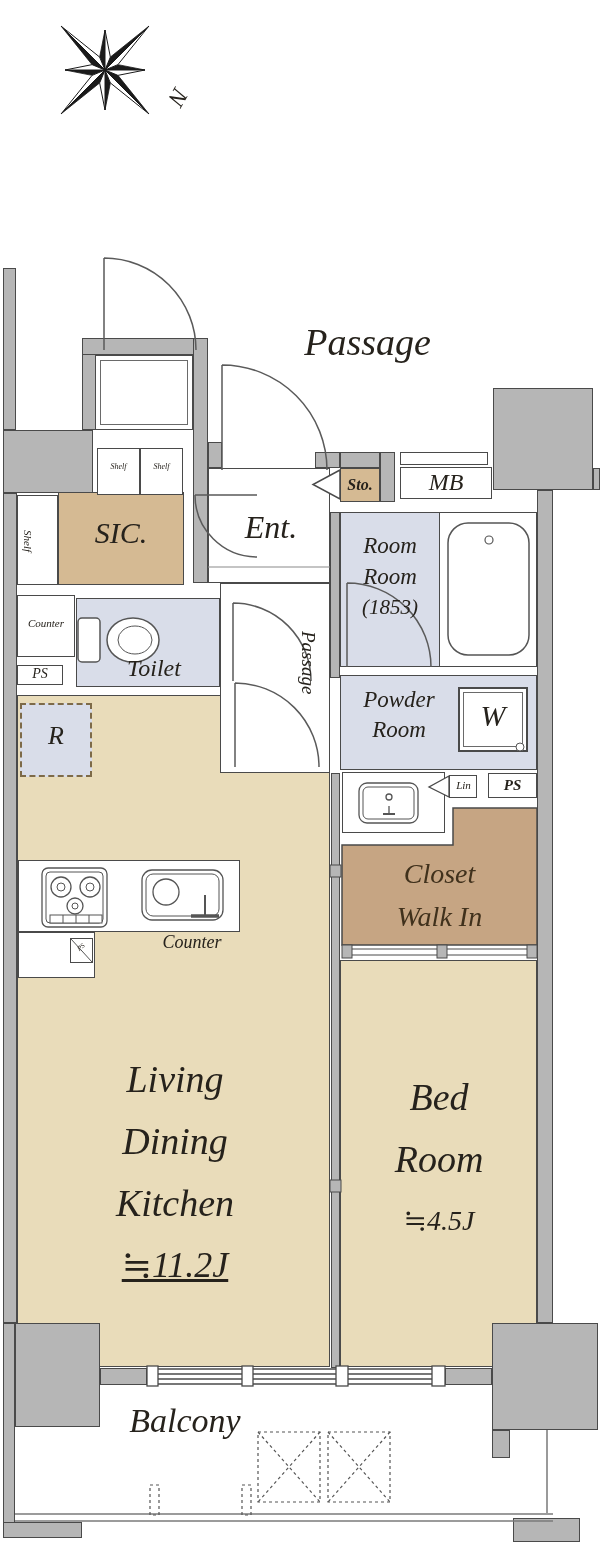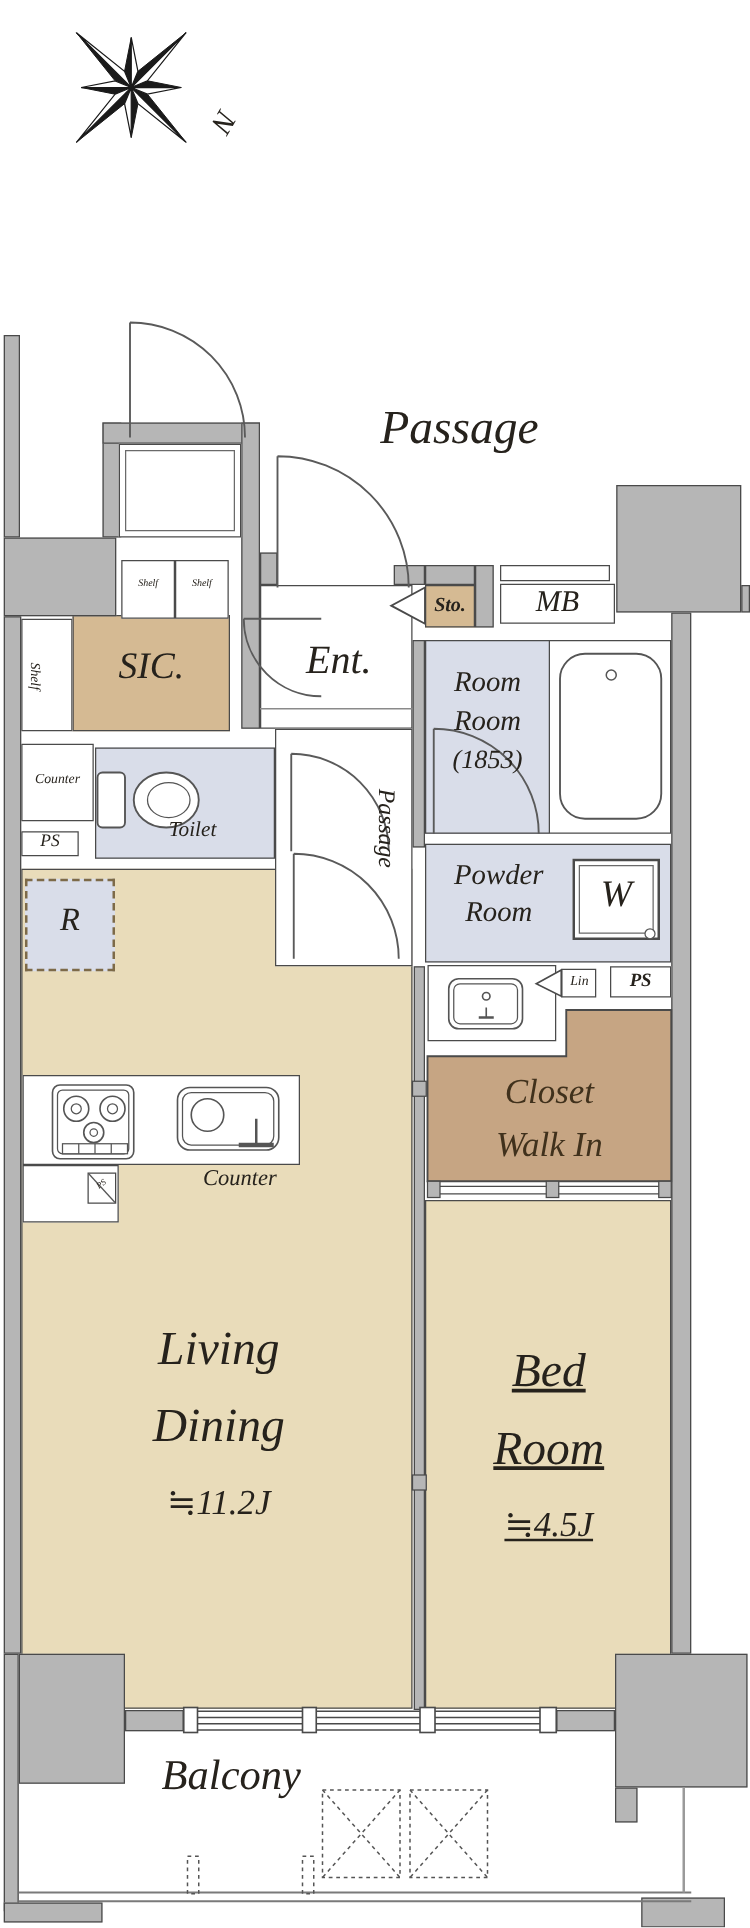--- a/index.html
+++ b/index.html
@@ -197,21 +197,21 @@
   <div class="lbl" style="left:215px;top:510px;width:112px;font-size:32px;">Ent.</div>
   <div class="lbl" style="left:340px;top:476px;width:40px;font-size:16px;font-weight:bold;">Sto.</div>
   <div class="lbl" style="left:400px;top:469px;width:92px;font-size:24px;">MB</div>
 
   <div class="lbl" style="left:338px;top:530px;width:104px;font-size:23px;line-height:31px;">
     <div>Room</div>
     <div>Room</div>
     <div style="font-size:21px;">(1853)</div>
   </div>
 
-  <div class="lbl" style="left:90px;top:655px;width:128px;font-size:17px;">Toilet</div>
+  <div class="lbl" style="left:90px;top:655px;width:128px;font-size:24px;">Toilet</div>
   <div class="lbl" style="left:17px;top:617px;width:58px;font-size:11px;">Counter</div>
   <div class="lbl" style="left:17px;top:666px;width:46px;font-size:14px;">PS</div>
 
   <div class="lbl vert" style="left:297px;top:610px;height:105px;font-size:19px;">Passage</div>
 
   <div class="lbl" style="left:342px;top:685px;width:114px;font-size:23px;line-height:30px;">
     <div>Powder</div>
     <div>Room</div>
   </div>
   <div class="lbl" style="left:458px;top:699px;width:70px;font-size:30px;">W</div>
@@ -223,24 +223,25 @@
     <div>Walk In</div>
   </div>
 
   <div class="lbl" style="left:20px;top:722px;width:72px;font-size:26px;">R</div>
   <div class="lbl" style="left:148px;top:933px;width:88px;font-size:18px;">Counter</div>
   <div class="lbl" style="left:70px;top:944px;width:23px;font-size:7px;transform:rotate(-38deg);">PS</div>
 
   <div class="lbl" style="left:55px;top:1048px;width:240px;font-size:38px;line-height:62px;">
     <div>Living</div>
     <div>Dining</div>
-    <div style="font-size:28px;">≒11.2J</div>
-  </div>
-
-  <div class="lbl" style="left:343px;top:1066px;width:192px;font-size:38px;line-height:62px;text-decoration:underline;">
+    <div>Kitchen</div>
+    <div style="font-size:36px;text-decoration:underline;">≒11.2J</div>
+  </div>
+
+  <div class="lbl" style="left:343px;top:1066px;width:192px;font-size:38px;line-height:62px;">
     <div>Bed</div>
     <div>Room</div>
     <div style="font-size:28px;">≒4.5J</div>
   </div>
 
   <div class="lbl" style="left:100px;top:1402px;width:170px;font-size:34px;">Balcony</div>
 
 </div>
 
 </body></html>

